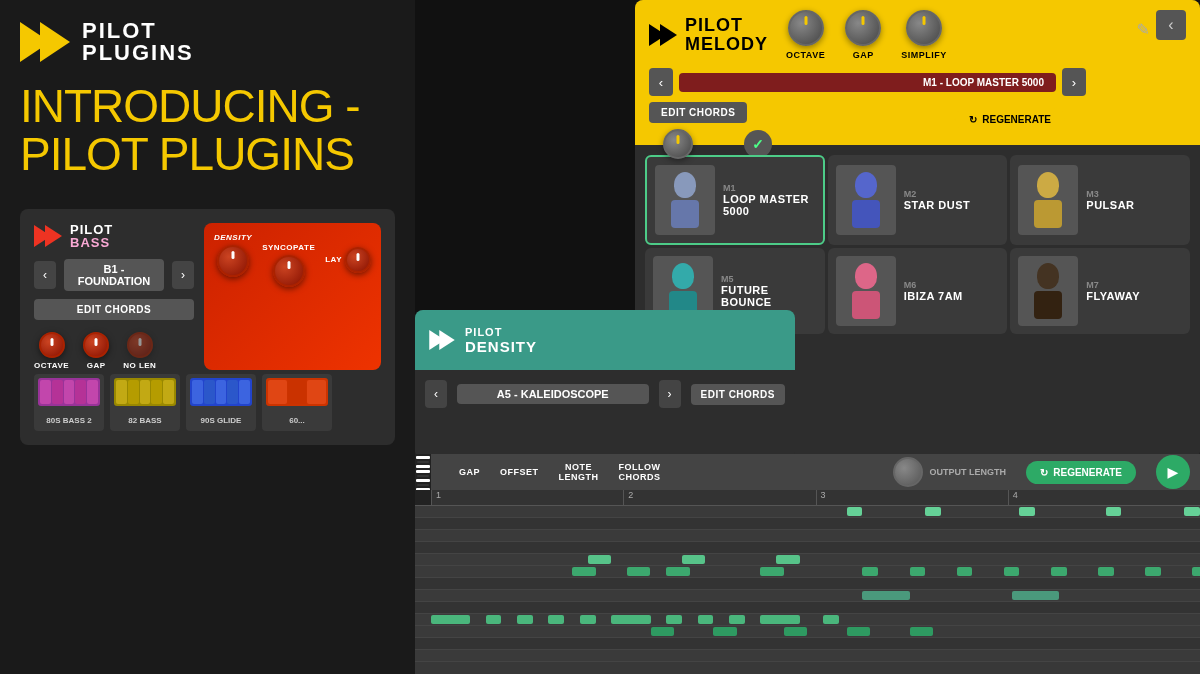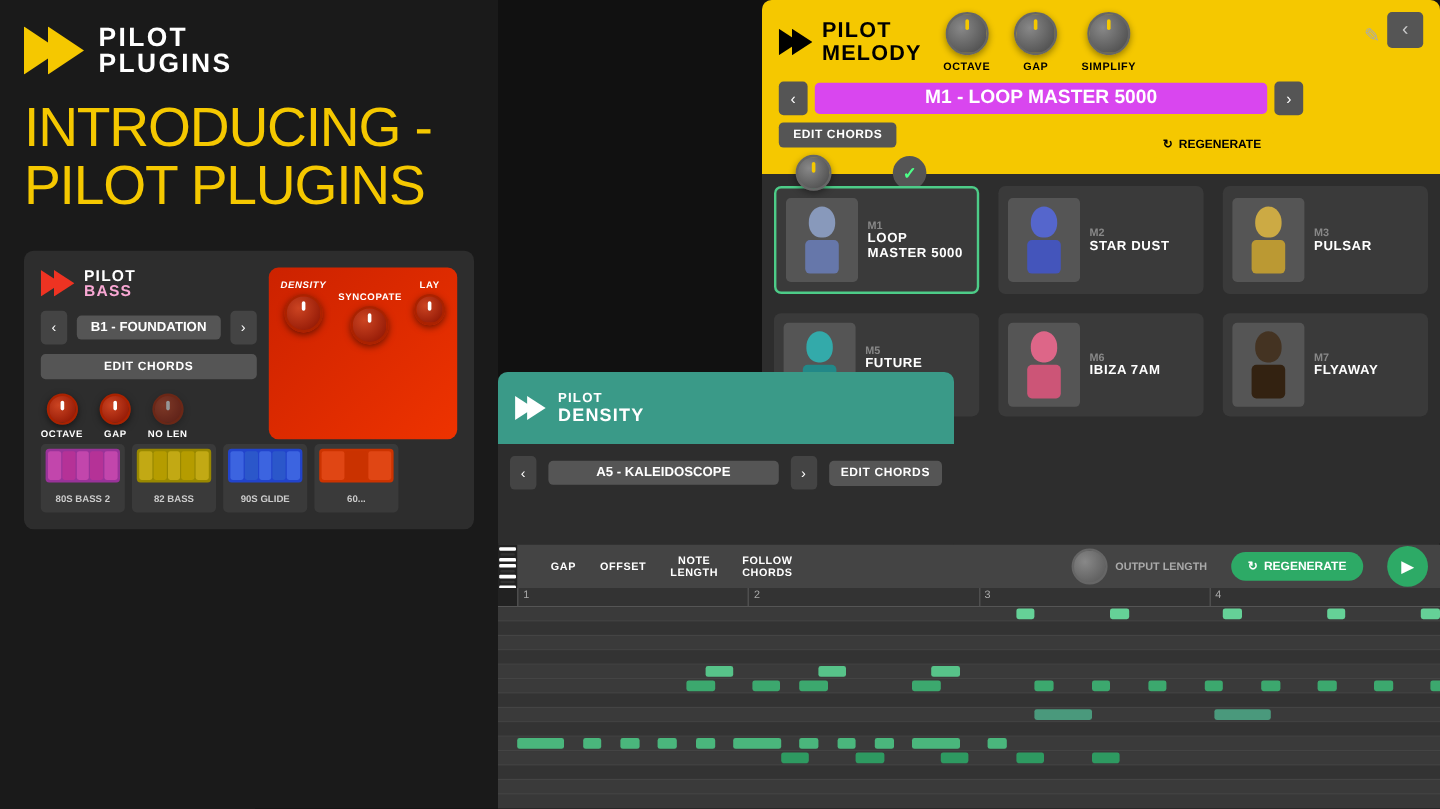--- a/index.html
+++ b/index.html
@@ -296,28 +296,28 @@
       border: none;
       color: #fff;
       width: 24px;
       height: 28px;
       border-radius: 4px;
       cursor: pointer;
       font-size: 13px;
     }
 
     .melody-preset-name {
-      background: #d946ef;
-      color: #fff;
-      font-size: 16px;
+      background: #7f1d1d;
+      color: #fff;
+      font-size: 10px;
       font-weight: bold;
       padding: 4px 12px;
       border-radius: 4px;
       flex: 1;
-      text-align: center;
+      text-align: right;
     }
 
     .melody-edit-btn {
       background: #555;
       color: #fff;
       border: none;
       font-size: 10px;
       font-weight: bold;
       padding: 5px 12px;
       border-radius: 4px;
@@ -710,21 +710,21 @@
       <div style="background:linear-gradient(135deg,#cc2200,#ee3300); border-radius:8px; padding:10px; margin-left:10px; min-width:120px;">
         <div style="display:flex; gap:10px; margin-bottom:4px;">
           <div style="display:flex;flex-direction:column;align-items:center;gap:3px;">
             <span class="knob-label" style="color:#fff;font-style:italic;">DENSITY</span>
             <div class="knob" style="background:radial-gradient(circle at 35% 35%,#cc4422,#881100);border-color:#aa2200;"></div>
           </div>
           <div style="display:flex;flex-direction:column;align-items:center;gap:3px;">
             <span class="knob-label" style="color:#fff;margin-top:10px;">SYNCOPATE</span>
             <div class="knob" style="background:radial-gradient(circle at 35% 35%,#cc4422,#881100);border-color:#aa2200;"></div>
           </div>
-          <div style="display:flex;flex-direction:column;align-items:center;gap:3px;">
+          <div style="display:flex;align-items:center;gap:3px;">
             <span class="knob-label" style="color:#fff;">LAY</span>
             <div class="knob knob-small" style="background:radial-gradient(circle at 35% 35%,#cc4422,#881100);border-color:#aa2200;"></div>
           </div>
         </div>
       </div>
     </div>
 
     <div class="preset-thumbs-row">
       <div class="thumb-card">
         <div class="thumb-keys" style="background:#993399;">
@@ -847,21 +847,21 @@
     </div>
 
     <div style="position:absolute;top:108px;right:135px;display:flex;align-items:center;gap:8px;">
       <button class="regenerate-btn" style="background:#f5c800;color:#000;">
         <span>↻</span>
         <span>REGENERATE</span>
       </button>
     </div>
     <div style="position:absolute;top:20px;right:50px;color:#aaa;font-size:16px;">✎</div>
 
-    <div style="padding:10px;display:grid;grid-template-columns:1fr 1fr 1fr;gap:16px;">
+    <div style="padding:10px;display:grid;grid-template-columns:1fr 1fr 1fr;gap:3px;">
 
       <div class="melody-preset-card active">
         <div class="melody-avatar av-silver">
           <div class="avatar-figure">
             <div class="avatar-head"></div>
             <div class="avatar-body"></div>
           </div>
         </div>
         <div class="melody-preset-info">
           <div class="melody-preset-id">M1</div>

